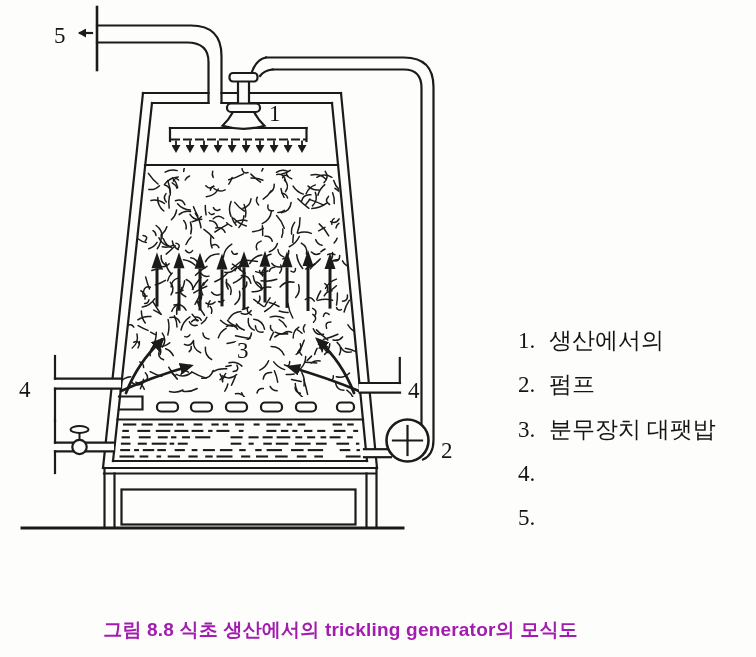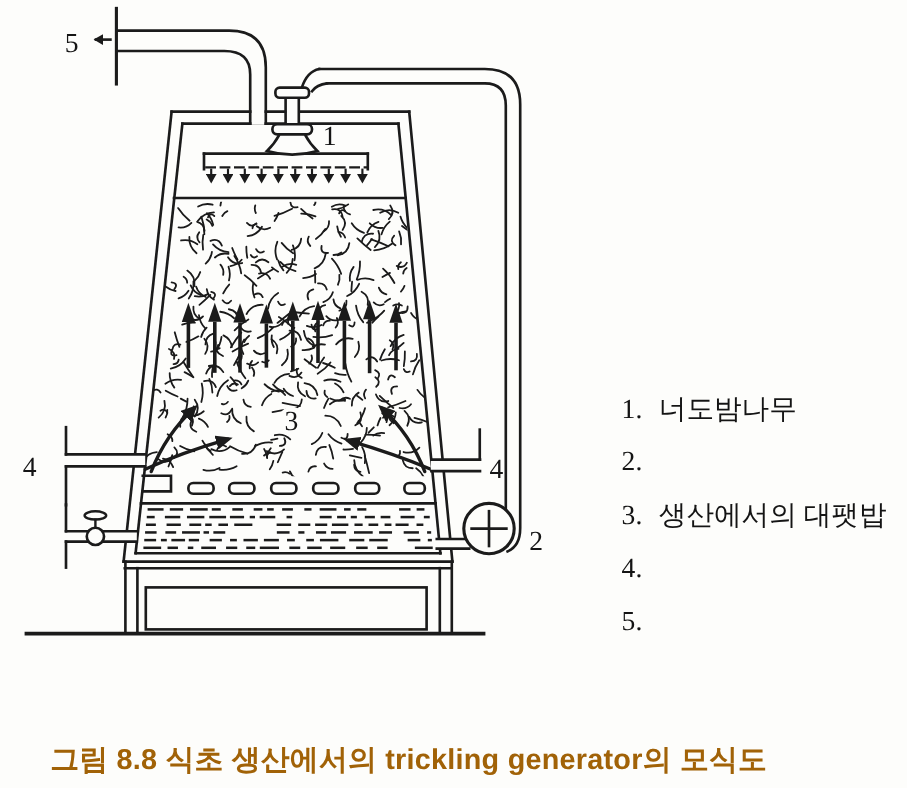--- a/index.html
+++ b/index.html
@@ -25,21 +25,21 @@
     font-size:23px;color:#141414;line-height:44.3px;white-space:nowrap;
   }
   .legend-row{display:flex;}
   .legend-num{display:inline-block;width:31px;flex:0 0 31px;}
   .legend-label{display:inline-block;}
 
   
   .caption{
     position:absolute;left:0;top:617px;width:681px;
     text-align:center;font-family:"Liberation Sans","DejaVu Sans",sans-serif;
-    font-weight:700;font-size:24px;color:#a16207;letter-spacing:0.2px;
+    font-weight:700;font-size:19px;color:#a21caf;letter-spacing:0.2px;
     white-space:nowrap;
   }
 </style>
 </head>
 <body>
 
 <div class="stage">
 
   <svg id="diagram" width="470" height="545" viewBox="0 0 470 545">
     <defs>
@@ -642,28 +642,29 @@
       <text class="numlbl" x="237" y="358">3</text>
       <text class="numlbl" x="19" y="397">4</text>
       <text class="numlbl" x="408" y="398">4</text>
       <text class="numlbl" x="54" y="43">5</text>
     </g>
   </svg>
 
   <div class="legend">
     <div class="legend-row">
       <span class="legend-num">1.</span>
-      <span class="legend-label">너도밤나무</span>
+      <span class="legend-label">생산에서의</span>
     </div>
     <div class="legend-row">
       <span class="legend-num">2.</span>
+      <span class="legend-label">펌프</span>
     </div>
     <div class="legend-row">
       <span class="legend-num">3.</span>
-      <span class="legend-label">생산에서의 대팻밥</span>
+      <span class="legend-label">분무장치 대팻밥</span>
     </div>
     <div class="legend-row">
       <span class="legend-num">4.</span>
     </div>
     <div class="legend-row">
       <span class="legend-num">5.</span>
     </div>
   </div>
 
   <div class="caption">그림 8.8 식초 생산에서의 trickling generator의 모식도</div>

